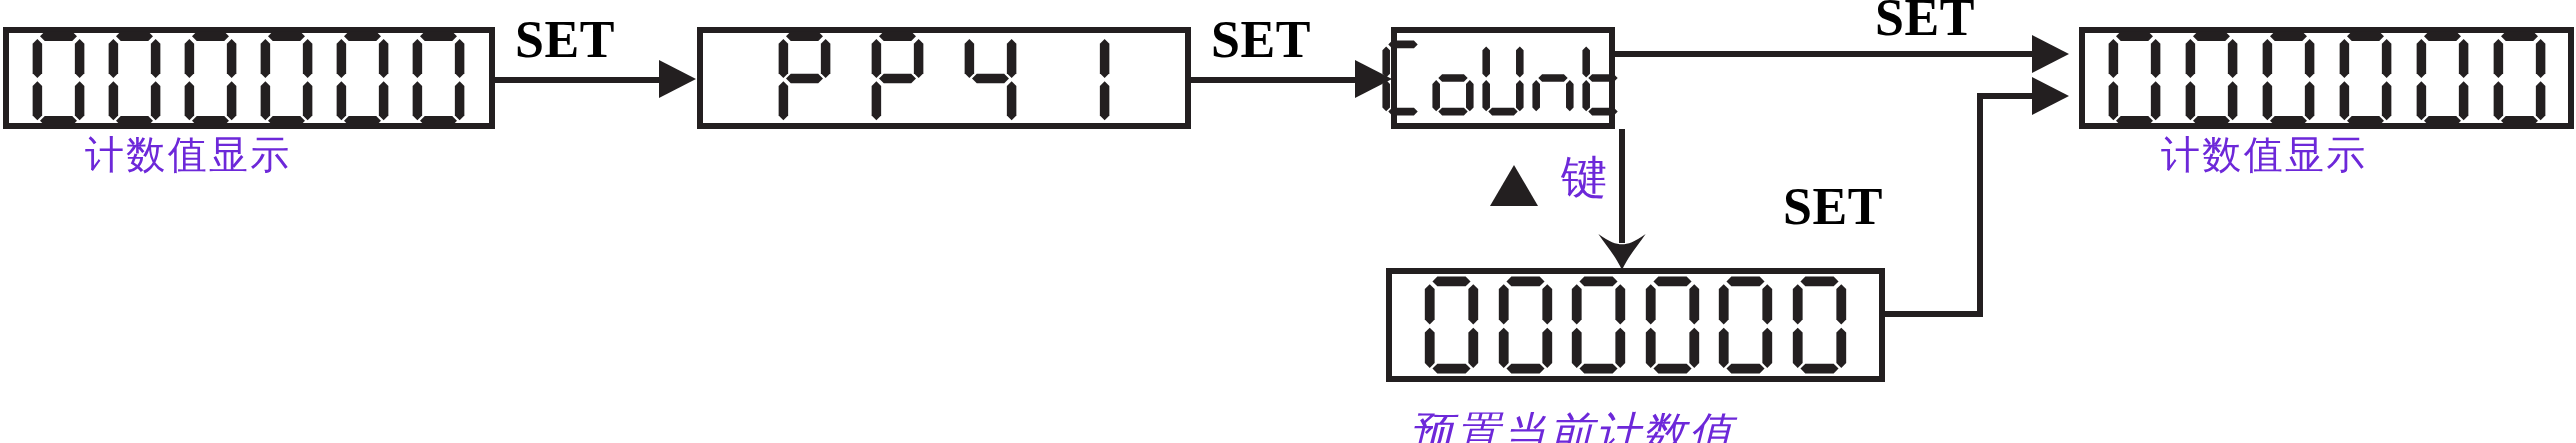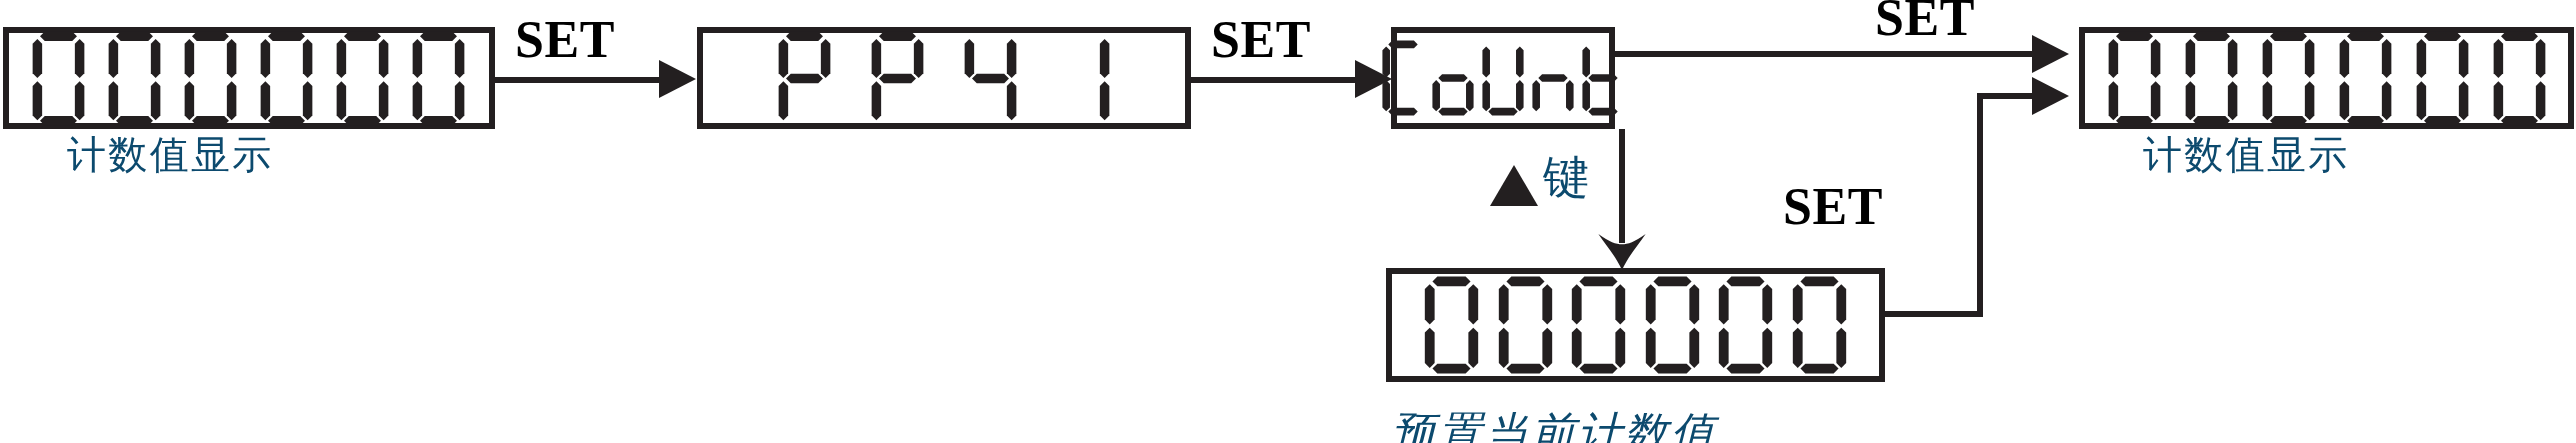--- a/index.html
+++ b/index.html
@@ -35,24 +35,25 @@
     display:inline-block;
   }
   .seg-char svg{display:block;}
   .seg{fill:#231f20;}
   .seg.off{fill:none;}
 
   
   .caption{
     position:absolute;
     font-family:"Liberation Serif","DejaVu Serif",serif;
-    color:#0c4a6e;
+    color:#6d28d9;
     white-space:nowrap;
     letter-spacing:0.06em;
     line-height:1;
+    margin-left:18px;
   }
 
   
   .set-label{
     position:absolute;
     font-family:"Liberation Serif","DejaVu Serif",serif;
     font-weight:700;
     color:#000000;
     white-space:nowrap;
     line-height:1;

